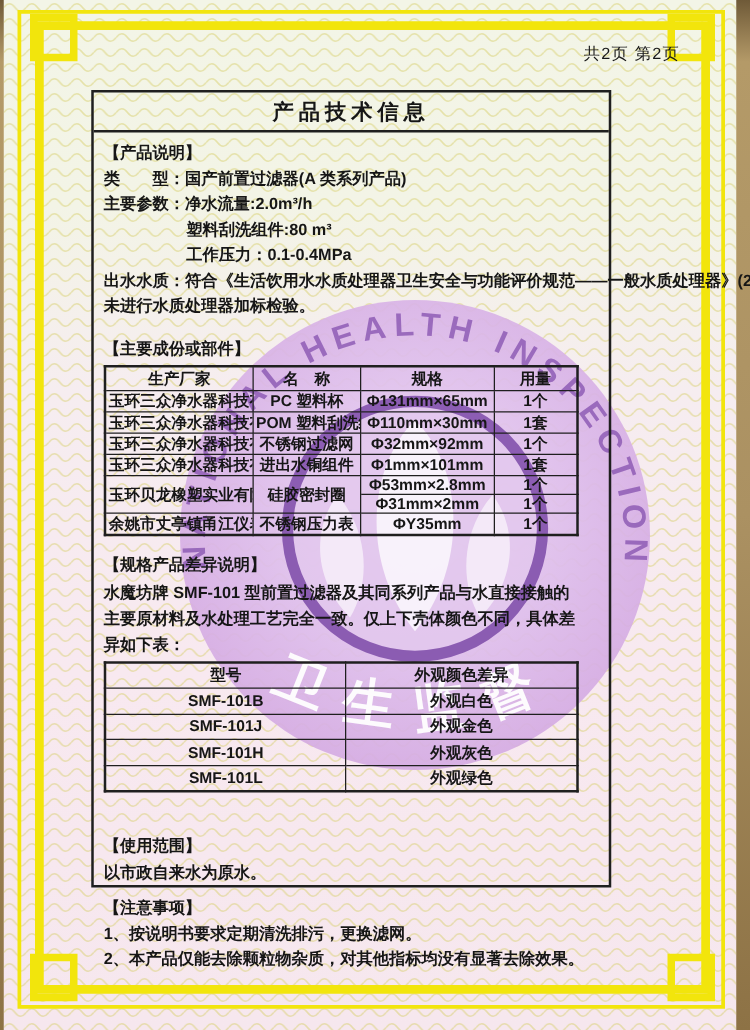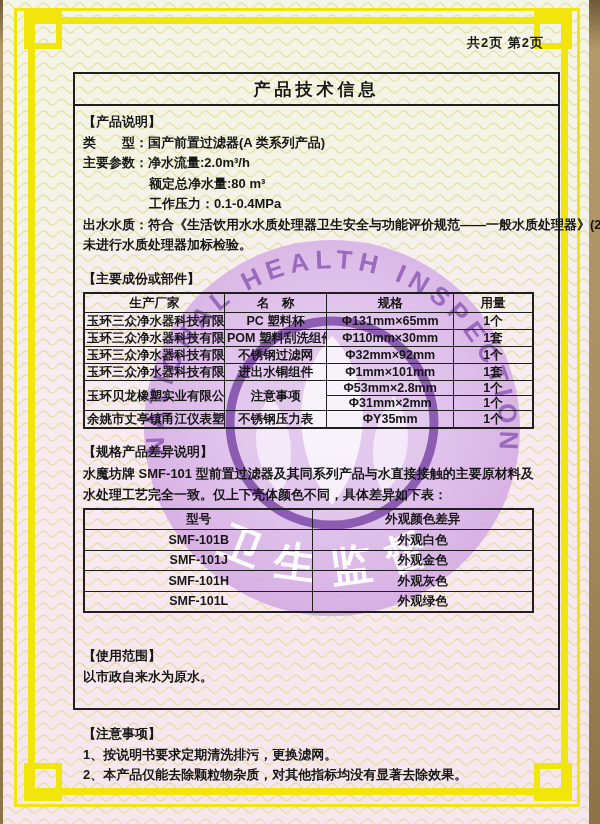--- a/index.html
+++ b/index.html
@@ -15,41 +15,41 @@
   .waves{position:absolute;left:3px;top:0;z-index:1;opacity:.5;}
   .wm{position:absolute;left:122px;top:218px;z-index:2;}
   .frame{position:absolute;z-index:3;border-style:solid;border-color:#f2e50c;pointer-events:none;}
   .frame.outer{left:14px;top:8px;right:20px;bottom:17px;border-width:3px;}
   .frame.inner{left:28px;top:17px;right:32px;bottom:29px;border-width:7px;}
   .knot{position:absolute;z-index:3;width:26px;height:26px;border:6px solid #f2e50c;background:transparent;}
   .knot.tl{left:24px;top:11px;}
   .knot.tr{right:28px;top:11px;}
   .knot.bl{left:24px;bottom:23px;}
   .knot.br{right:28px;bottom:23px;}
-  .sheet-info{position:absolute;top:34px;right:56px;z-index:5;font-size:13px;font-weight:bold;letter-spacing:1px;}
+  .sheet-info{position:absolute;top:34px;right:56px;z-index:5;font-size:13px;font-weight:normal;letter-spacing:1px;}
   .content-box{
-    position:absolute;left:73px;top:72px;width:487px;height:638px;z-index:6;
+    position:absolute;left:73px;top:72px;width:416px;height:638px;z-index:6;
     border:2px solid #1f1f1f;box-sizing:border-box;background:transparent;
   }
   .title-row{height:30px;border-bottom:2px solid #1f1f1f;display:flex;align-items:center;justify-content:center;
     font-size:17px;font-weight:bold;letter-spacing:4px;}
   .box-body{padding:6px 24px 0 8px;font-size:13px;font-weight:bold;}
   .ln{line-height:20.5px;white-space:nowrap;}
   .ind{padding-left:66px;}
   .wrap{white-space:normal;line-height:21px;}
   .sec{margin-top:13px;}
   table{border-collapse:collapse;width:100%;table-layout:fixed;margin-top:3px;}
   table{border:2px solid #1f1f1f;}
   td{border:1.6px solid #1f1f1f;text-align:center;font-size:12.5px;font-weight:bold;
      padding:0 2px;height:16px;line-height:14px;overflow:hidden;white-space:nowrap;}
   .t1 .hd td{height:18px;margin-left:15px;}
   .t1 .sub td{height:13px;}
   .t2 td{height:19.5px;margin-top:20px;}
   .mt-usage{margin-top:33px;}
-  .mt-notes{margin-top:37px;}
+  .mt-notes{margin-top:8px;}
 </style>
 </head>
 <body>
 
 <div class="page">
 
   <div class="paper"></div>
 
   <svg class="waves" width="586" height="824">
     <defs>
@@ -94,21 +94,21 @@
 
   <div class="content-box">
     <div class="title-row">产品技术信息</div>
 
     <div class="box-body">
 
       <div>
         <div class="ln">【产品说明】</div>
         <div class="ln">类　　型：国产前置过滤器(A 类系列产品)</div>
         <div class="ln">主要参数：净水流量:2.0m³/h</div>
-        <div class="ln ind">额定总净水量:80 m³</div>
+        <div class="ln ind">塑料刮洗组件:80 m³</div>
         <div class="ln ind">工作压力：0.1-0.4MPa</div>
         <div class="ln">出水水质：符合《生活饮用水水质处理器卫生安全与功能评价规范——一般水质处理器》(2001) 的要求。</div>
         <div class="ln">未进行水质处理器加标检验。</div>
       </div>
 
       <div class="sec">
         <div class="ln">【主要成份或部件】</div>
         <table class="t1">
           <colgroup>
               <col style="width:31.3%">
@@ -142,21 +142,21 @@
             <td>1个</td>
           </tr>
           <tr>
             <td>玉环三众净水器科技有限公司</td>
             <td>进出水铜组件</td>
             <td>Φ1mm×101mm</td>
             <td>1套</td>
           </tr>
           <tr class="sub">
             <td rowspan="2">玉环贝龙橡塑实业有限公司</td>
-            <td rowspan="2">注意事项</td>
+            <td rowspan="2">硅胶密封圈</td>
             <td>Φ53mm×2.8mm</td>
             <td>1个</td>
           </tr>
           <tr class="sub">
             <td>Φ31mm×2mm</td>
             <td>1个</td>
           </tr>
           <tr>
             <td>余姚市丈亭镇甬江仪表塑料厂</td>
             <td>不锈钢压力表</td>

